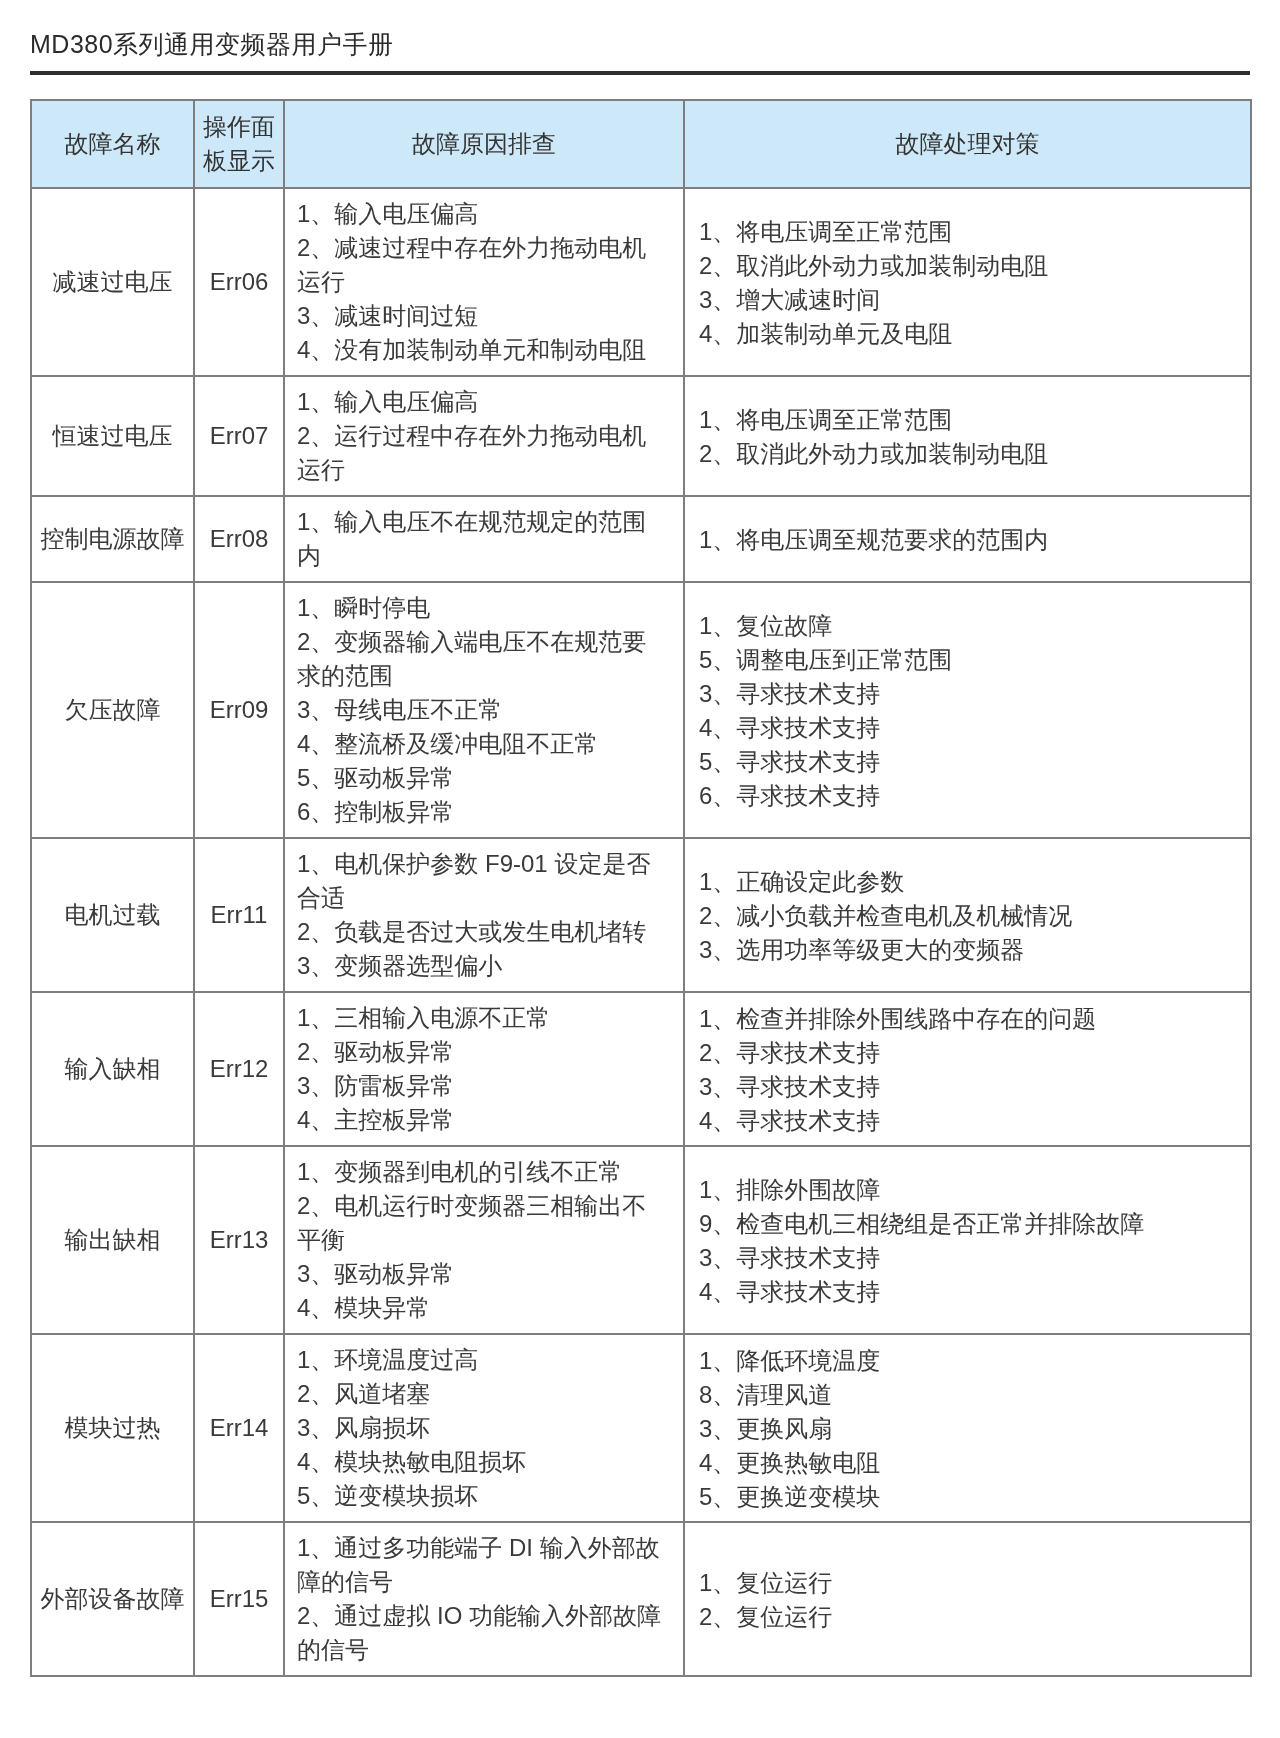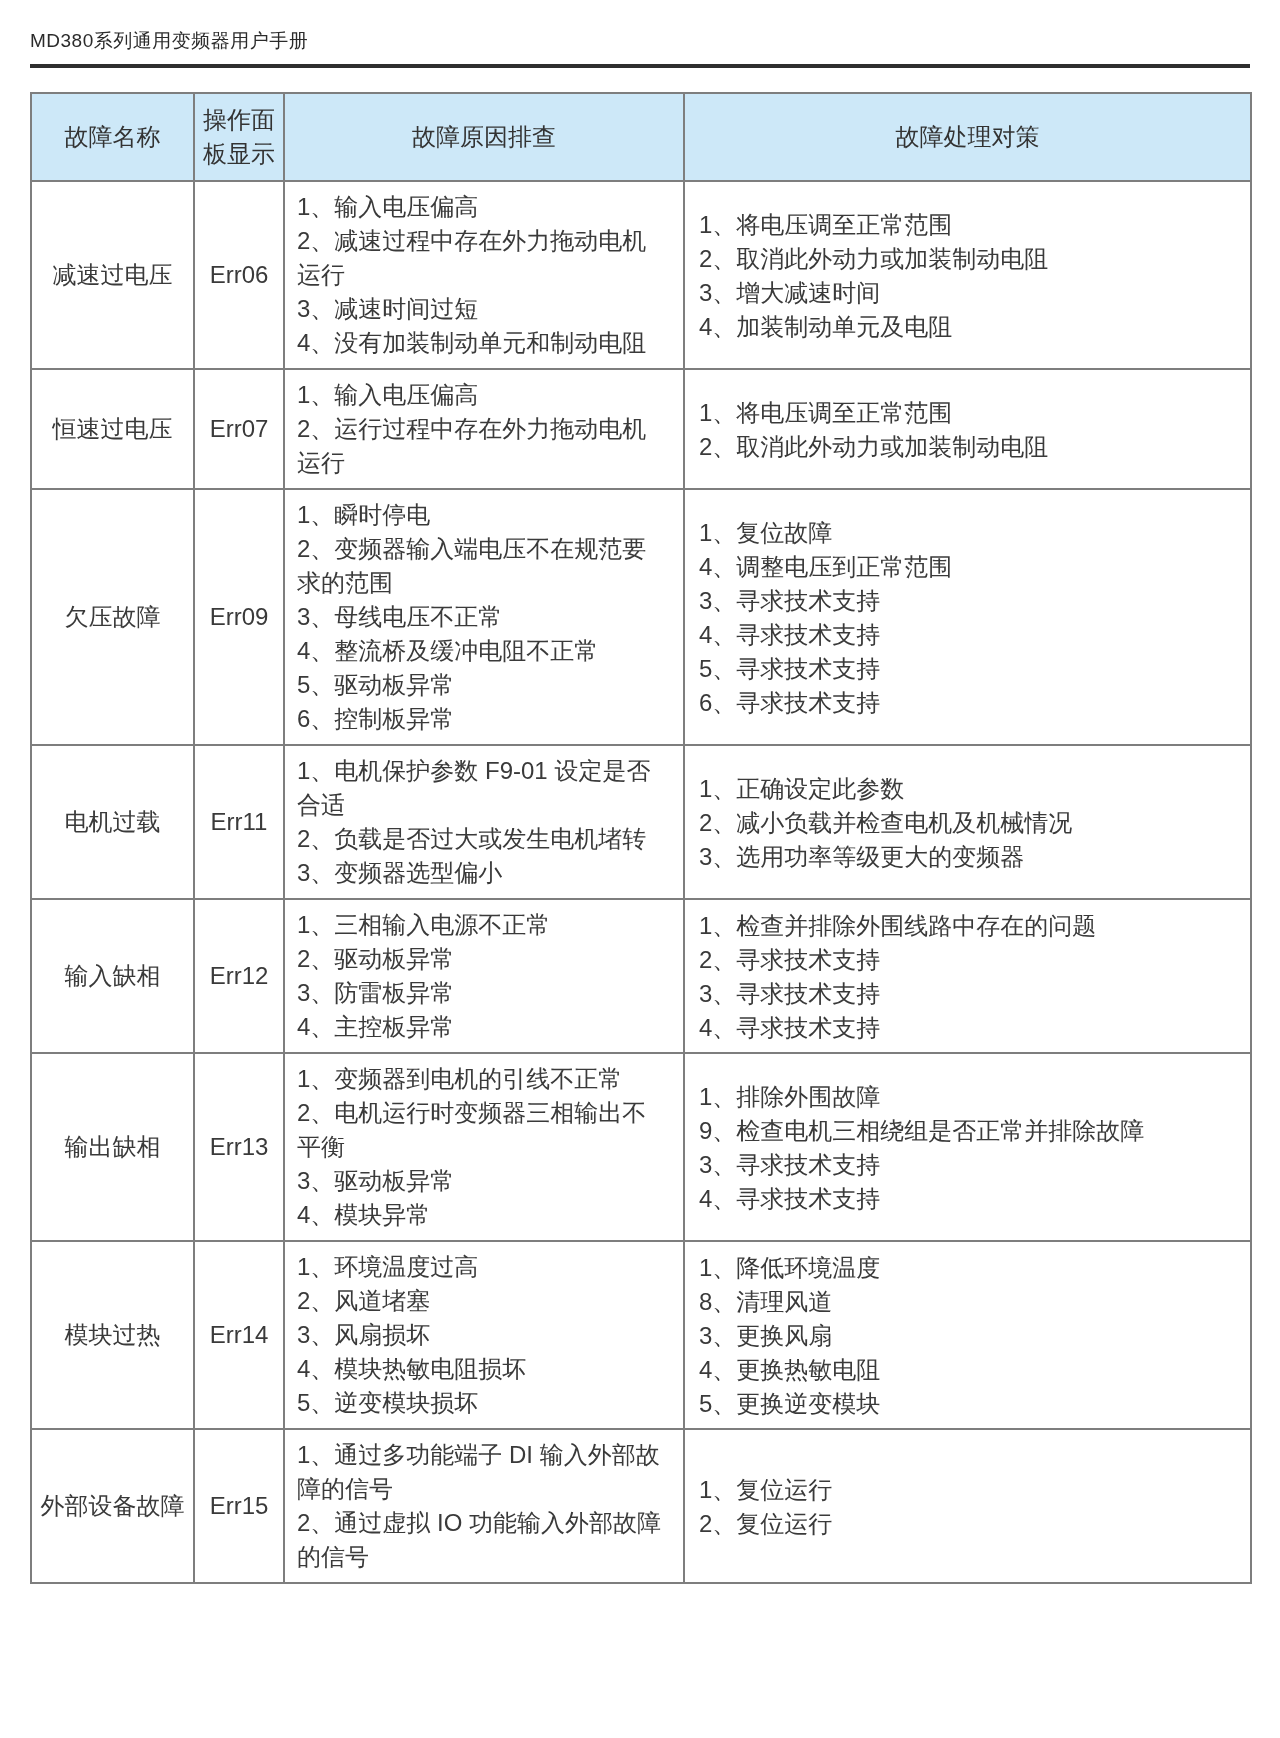--- a/index.html
+++ b/index.html
@@ -8,21 +8,21 @@
     font-family: "Liberation Sans", "DejaVu Sans", sans-serif;
     color: #3a3a3a;
   }
   body { width: 1280px; min-height: 1738px; }
   .page { width: 1280px; padding: 28px 30px 40px 30px; }
 
   .page-header {
     display: flex;
     justify-content: space-between;
     align-items: baseline;
-    font-size: 19px;
+    font-size: 25px;
     color: #2b2b2b;
     letter-spacing: 0.5px;
   }
   .header-rule {
     height: 4px;
     background: #2e2e2e;
     margin-top: 10px;
   }
 
   table.fault-table {
@@ -101,33 +101,43 @@
     <td class="c-causes">
             <div class="line">1、输入电压偏高</div>
             <div class="line">2、运行过程中存在外力拖动电机运行</div>
           </td>
     <td class="c-solutions">
             <div class="line">1、将电压调至正常范围</div>
             <div class="line">2、取消此外动力或加装制动电阻</div>
           </td>
   </tr>
         <tr>
+    <td class="c-name">控制电源故障</td>
+    <td class="c-code">Err08</td>
+    <td class="c-causes">
+            <div class="line">1、输入电压不在规范规定的范围内</div>
+          </td>
+    <td class="c-solutions">
+            <div class="line">1、将电压调至规范要求的范围内</div>
+          </td>
+  </tr>
+        <tr>
     <td class="c-name">欠压故障</td>
     <td class="c-code">Err09</td>
     <td class="c-causes">
             <div class="line">1、瞬时停电</div>
             <div class="line">2、变频器输入端电压不在规范要求的范围</div>
             <div class="line">3、母线电压不正常</div>
             <div class="line">4、整流桥及缓冲电阻不正常</div>
             <div class="line">5、驱动板异常</div>
             <div class="line">6、控制板异常</div>
           </td>
     <td class="c-solutions">
             <div class="line">1、复位故障</div>
-            <div class="line">4、调整电压到正常范围</div>
+            <div class="line">5、调整电压到正常范围</div>
             <div class="line">3、寻求技术支持</div>
             <div class="line">4、寻求技术支持</div>
             <div class="line">5、寻求技术支持</div>
             <div class="line">6、寻求技术支持</div>
           </td>
   </tr>
         <tr>
     <td class="c-name">电机过载</td>
     <td class="c-code">Err11</td>
     <td class="c-causes">

